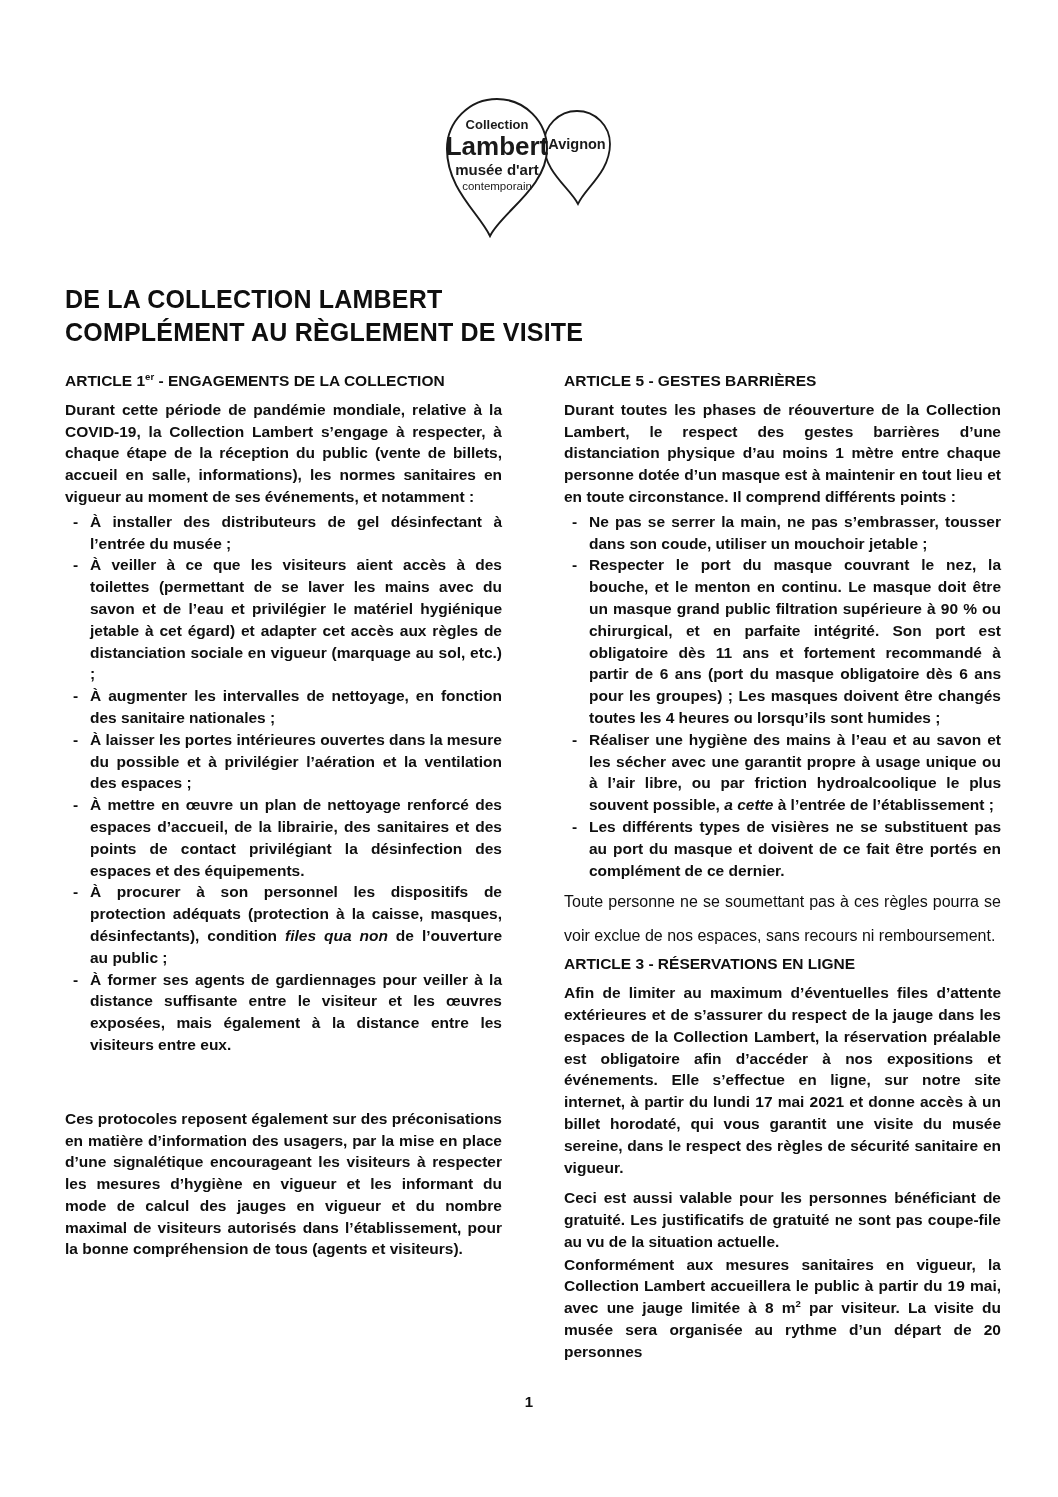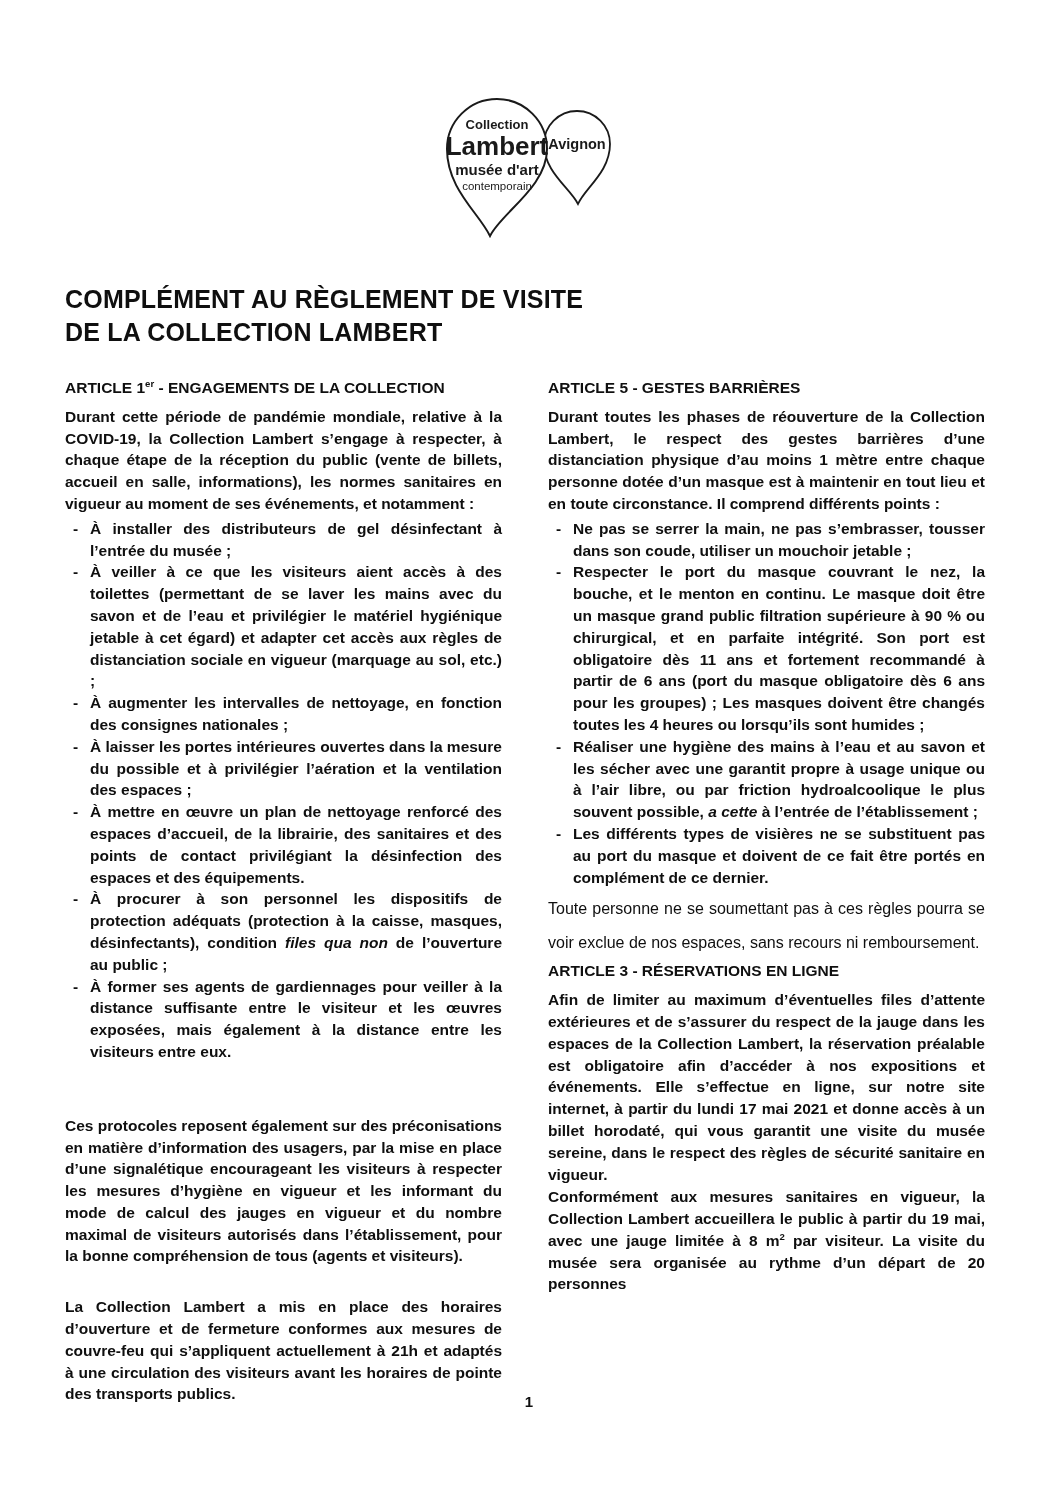--- a/index.html
+++ b/index.html
@@ -22,22 +22,22 @@
   .doc-title {
     margin: 40px 65px 0 65px;
     width: 520px;
     font-size: 25px;
     line-height: 33px;
     font-weight: 700;
     letter-spacing: 0.2px;
   }
   .columns {
     display: flex;
-    gap: 46px;
-    margin: 28px 61px 0 65px;
+    gap: 62px;
+    margin: 21px 61px 0 65px;
   }
   .col {
     width: 437px;
     flex: 0 0 437px;
     font-size: 15.5px;
     line-height: 21.8px;
     font-weight: 700;
     text-align: justify;
   }
   h2.article-heading {
@@ -93,62 +93,61 @@
 
       <path d="M 51 145 C 40 122, 8 98, 8 58 A 50 50 0 1 1 108 58 C 108 96, 62 122, 51 145 Z" fill="#ffffff" stroke="#1a1a1a" stroke-width="2"></path>
       <text x="58" y="38" text-anchor="middle" font-size="13" font-weight="700" fill="#1a1a1a">Collection</text>
       <text x="58" y="64" text-anchor="middle" font-size="26" font-weight="700" fill="#1a1a1a">Lambert</text>
       <text x="58" y="84" text-anchor="middle" font-size="15" font-weight="700" fill="#1a1a1a">musée d'art</text>
       <text x="58" y="99" text-anchor="middle" font-size="11.5" font-weight="400" fill="#1a1a1a">contemporain</text>
     </svg>
   </div>
 
   <div class="doc-title">
+    <div>DE LA COLLECTION LAMBERT</div>
     <div>COMPLÉMENT AU RÈGLEMENT DE VISITE</div>
-    <div>DE LA COLLECTION LAMBERT</div>
   </div>
 
   <div class="columns">
 
     <div class="col">
       <h2 class="article-heading"><span>ARTICLE 1</span><sup>er</sup><span> - ENGAGEMENTS DE LA COLLECTION</span></h2>
 
       <p class="intro">Durant cette période de pandémie mondiale, relative à la COVID-19, la Collection Lambert s’engage à respecter, à chaque étape de la réception du public (vente de billets, accueil en salle, informations), les normes sanitaires en vigueur au moment de ses événements, et notamment :</p>
 
       <div class="bullet">
         <span class="dash">-</span>
         <p class="btext"><span>À installer des distributeurs de gel désinfectant à l’entrée du musée ;</span><em></em><span></span></p>
       </div>
       <div class="bullet">
         <span class="dash">-</span>
         <p class="btext"><span>À veiller à ce que les visiteurs aient accès à des toilettes (permettant de se laver les mains avec du savon et de l’eau et privilégier le matériel hygiénique jetable à cet égard) et adapter cet accès aux règles de distanciation sociale en vigueur (marquage au sol, etc.) ;</span><em></em><span></span></p>
       </div>
       <div class="bullet">
         <span class="dash">-</span>
-        <p class="btext"><span>À augmenter les intervalles de nettoyage, en fonction des consignes nationales ;</span><em></em><span></span></p>
+        <p class="btext"><span>À augmenter les intervalles de nettoyage, en fonction des sanitaire nationales ;</span><em></em><span></span></p>
       </div>
       <div class="bullet">
         <span class="dash">-</span>
         <p class="btext"><span>À laisser les portes intérieures ouvertes dans la mesure du possible et à privilégier l’aération et la ventilation des espaces ;</span><em></em><span></span></p>
       </div>
       <div class="bullet">
         <span class="dash">-</span>
         <p class="btext"><span>À mettre en œuvre un plan de nettoyage renforcé des espaces d’accueil, de la librairie, des sanitaires et des points de contact privilégiant la désinfection des espaces et des équipements.</span><em></em><span></span></p>
       </div>
       <div class="bullet">
         <span class="dash">-</span>
         <p class="btext"><span>À procurer à son personnel les dispositifs de protection adéquats (protection à la caisse, masques, désinfectants), condition </span><em>files qua non</em><span> de l’ouverture au public ;</span></p>
       </div>
       <div class="bullet">
         <span class="dash">-</span>
         <p class="btext"><span>À former ses agents de gardiennages pour veiller à la distance suffisante entre le visiteur et les œuvres exposées, mais également à la distance entre les visiteurs entre eux.</span><em></em><span></span></p>
       </div>
 
       <p id="a1-para2">Ces protocoles reposent également sur des préconisations en matière d’information des usagers, par la mise en place d’une signalétique encourageant les visiteurs à respecter les mesures d’hygiène en vigueur et les informant du mode de calcul des jauges en vigueur et du nombre maximal de visiteurs autorisés dans l’établissement, pour la bonne compréhension de tous (agents et visiteurs).</p>
-      <p id="a1-para3">La Collection Lambert a mis en place des horaires d’ouverture et de fermeture conformes aux mesures de couvre-feu qui s’appliquent actuellement à 21h et adaptés à une circulation des visiteurs avant les horaires de pointe des transports publics.</p>
     </div>
 
     <div class="col">
       <h2 class="article-heading">ARTICLE 5 - GESTES BARRIÈRES</h2>
 
       <p class="intro">Durant toutes les phases de réouverture de la Collection Lambert, le respect des gestes barrières d’une distanciation physique d’au moins 1 mètre entre chaque personne dotée d’un masque est à maintenir en tout lieu et en toute circonstance. Il comprend différents points :</p>
 
       <div class="bullet">
         <span class="dash">-</span>
         <p class="btext"><span>Ne pas se serrer la main, ne pas s’embrasser, tousser dans son coude, utiliser un mouchoir jetable ;</span><em></em><span></span></p>
@@ -163,20 +162,21 @@
       </div>
       <div class="bullet">
         <span class="dash">-</span>
         <p class="btext"><span>Les différents types de visières ne se substituent pas au port du masque et doivent de ce fait être portés en complément de ce dernier.</span><em></em><span></span></p>
       </div>
 
       <p class="note">Toute personne ne se soumettant pas à ces règles pourra se voir exclue de nos espaces, sans recours ni remboursement.</p>
 
       <h2 class="article-heading heading-gap">ARTICLE 3 - RÉSERVATIONS EN LIGNE</h2>
       <p>Afin de limiter au maximum d’éventuelles files d’attente extérieures et de s’assurer du respect de la jauge dans les espaces de la Collection Lambert, la réservation préalable est obligatoire afin d’accéder à nos expositions et événements. Elle s’effectue en ligne, sur notre site internet, à partir du lundi 17 mai 2021 et donne accès à un billet horodaté, qui vous garantit une visite du musée sereine, dans le respect des règles de sécurité sanitaire en vigueur.</p>
+      <p id="a3-para2">Ceci est aussi valable pour les personnes bénéficiant de gratuité. Les justificatifs de gratuité ne sont pas coupe-file au vu de la situation actuelle.</p>
 
       <p id="a4-para"><span>Conformément aux mesures sanitaires en vigueur, la Collection Lambert accueillera le public à partir du 19 mai, avec une jauge limitée à 8 m</span><span class="m2sup">2</span><span> par visiteur. La visite du musée sera organisée au rythme d’un départ de 20 personnes</span></p>
     </div>
   </div>
 
   <div class="page-number">1</div>
 
 </div>
 
 </body></html>

